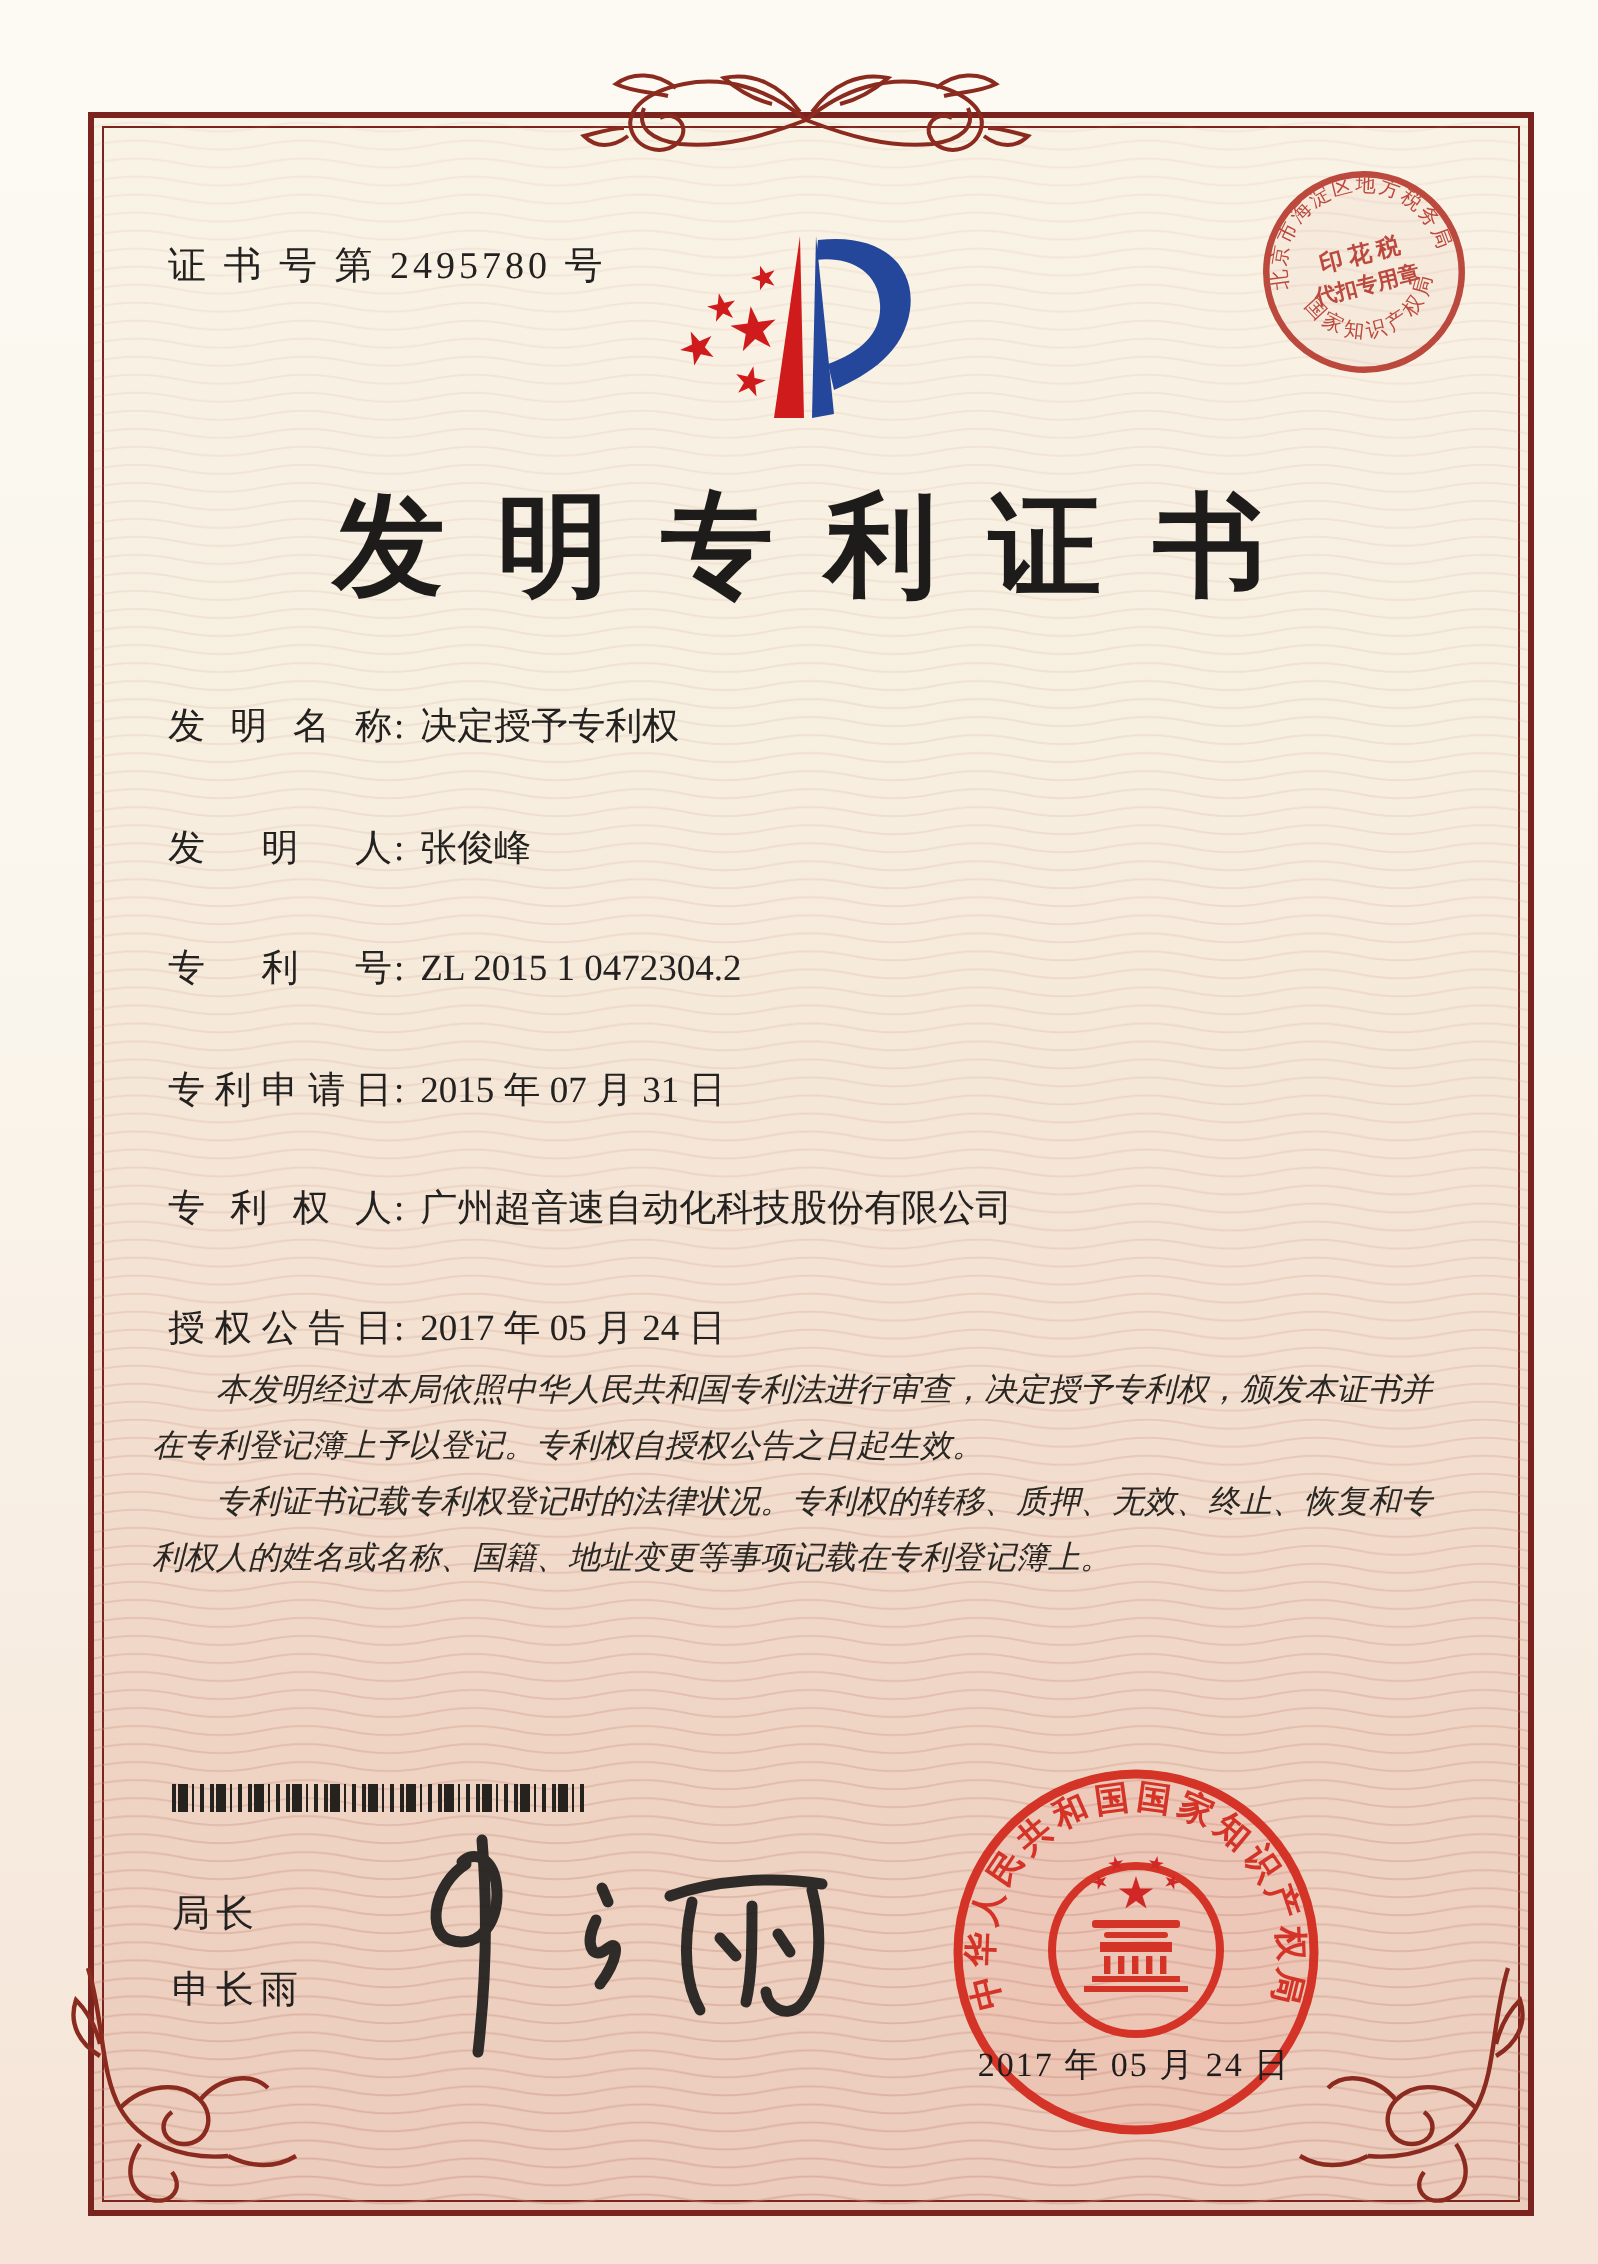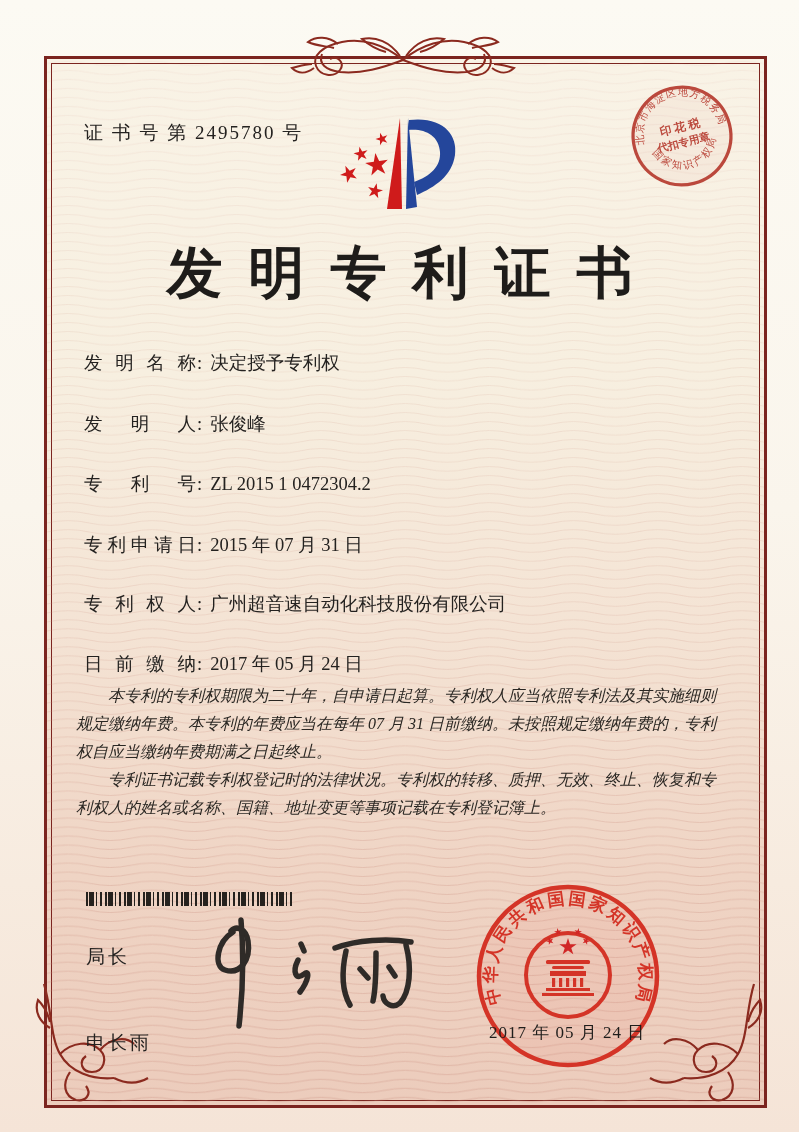--- a/index.html
+++ b/index.html
@@ -40,21 +40,21 @@
   .body-text p { margin:0; text-indent:2em; }
   .barcode {
     left:86px; top:892px; width:206px; height:14px; z-index:2;
     background:repeating-linear-gradient(90deg,
       #26221e 0 2px, rgba(0,0,0,0) 2px 3px,
       #26221e 3px 8px, rgba(0,0,0,0) 8px 10px,
       #26221e 10px 11px, rgba(0,0,0,0) 11px 14px,
       #26221e 14px 16px, rgba(0,0,0,0) 16px 19px);
   }
   .director-title { left:86px; top:944px; font-size:19px; letter-spacing:3px; font-family:"Liberation Sans","DejaVu Sans",sans-serif; }
-  .director-name  { left:86px; top:1030px; font-size:19px; letter-spacing:3px; font-family:"Liberation Sans","DejaVu Sans",sans-serif; }
+  .director-name  { left:86px; top:982px; font-size:19px; letter-spacing:3px; font-family:"Liberation Sans","DejaVu Sans",sans-serif; }
   .signature { left:195px; top:912px; z-index:3; }
   .seal { left:472px; top:880px; z-index:3; opacity:.93; }
   .seal-date { left:462px; top:1021px; width:210px; text-align:center; font-size:17px; letter-spacing:1px; z-index:4; color:#1f1d1b; }
   .footer { left:299px; top:1134px; width:200px; text-align:center; font-size:15px; color:#a16207; }
   .tax-stamp { left:626px; top:80px; z-index:3; opacity:.9; }
   .logo { left:332px; top:106px; z-index:2; }
 </style>
 </head>
 <body>
 
@@ -150,25 +150,25 @@
 <div class="abs field f3">
   <span class="field-label">专利号</span><span class="field-colon">:</span><span class="field-value">ZL 2015 1 0472304.2</span>
 </div>
 <div class="abs field f4">
   <span class="field-label">专利申请日</span><span class="field-colon">:</span><span class="field-value">2015 年 07 月 31 日</span>
 </div>
 <div class="abs field f5">
   <span class="field-label">专利权人</span><span class="field-colon">:</span><span class="field-value">广州超音速自动化科技股份有限公司</span>
 </div>
 <div class="abs field f6">
-  <span class="field-label">日前缴纳</span><span class="field-colon">:</span><span class="field-value">2017 年 05 月 24 日</span>
+  <span class="field-label">授权公告日</span><span class="field-colon">:</span><span class="field-value">2017 年 05 月 24 日</span>
 </div>
 
 <div class="abs body-text">
-  <p>本专利的专利权期限为二十年，自申请日起算。专利权人应当依照专利法及其实施细则规定缴纳年费。本专利的年费应当在每年 07 月 31 日前缴纳。未按照规定缴纳年费的，专利权自应当缴纳年费期满之日起终止。</p>
+  <p>本发明经过本局依照中华人民共和国专利法进行审查，决定授予专利权，颁发本证书并在专利登记簿上予以登记。专利权自授权公告之日起生效。</p>
   <p>专利证书记载专利权登记时的法律状况。专利权的转移、质押、无效、终止、恢复和专利权人的姓名或名称、国籍、地址变更等事项记载在专利登记簿上。</p>
 </div>
 
 <div class="abs barcode"></div>
 
 <div class="abs director-title">局长</div>
 <div class="abs director-name">申长雨</div>
 
 <svg class="abs signature" width="230" height="122" viewBox="0 0 230 122" xmlns="http://www.w3.org/2000/svg">
   <g fill="none" stroke="#1b1a18" stroke-width="5.5" stroke-linecap="round" opacity="0.9">

